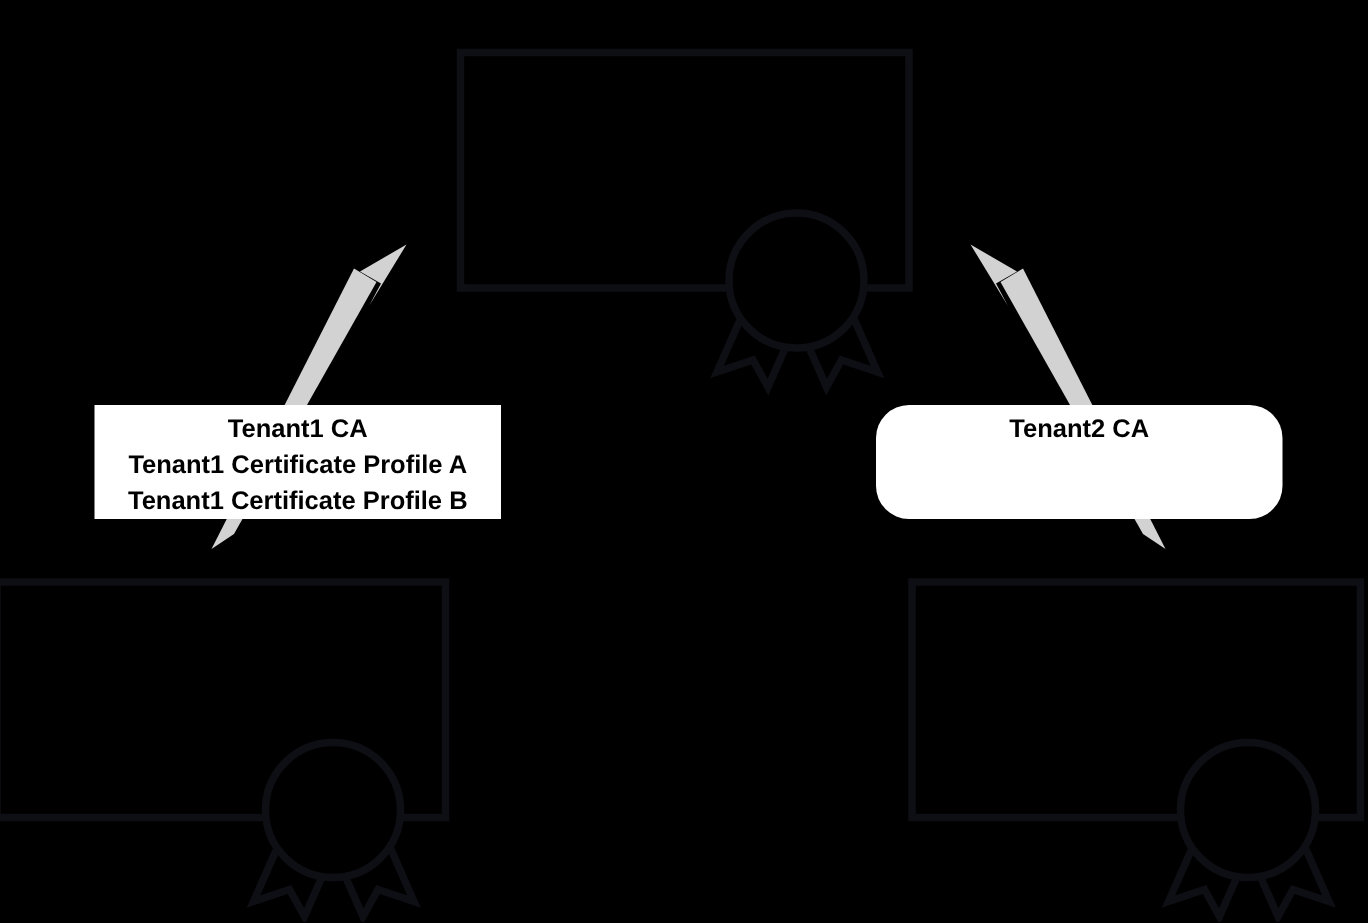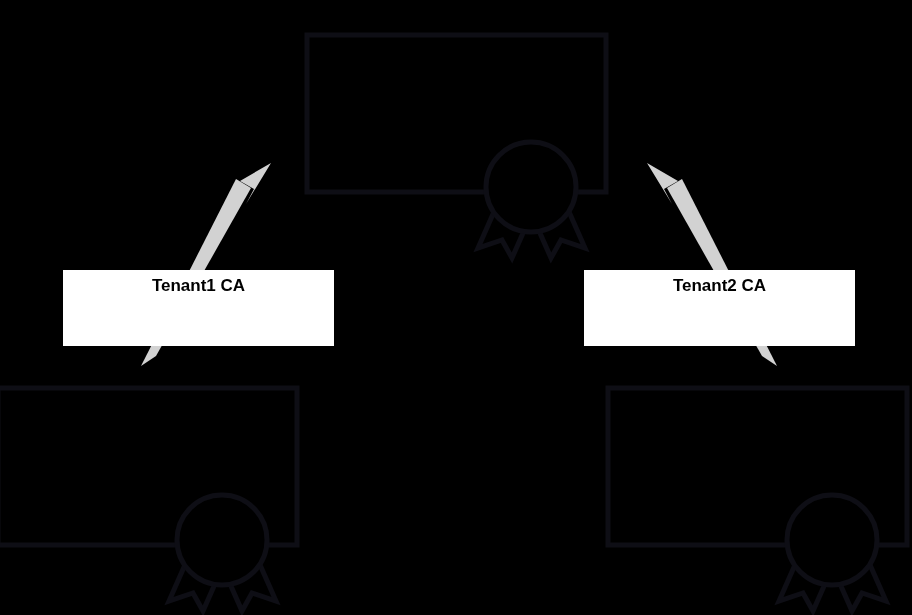--- a/index.html
+++ b/index.html
@@ -47,20 +47,21 @@
     left: 63px;
     top: 270px;
     width: 271px;
     height: 76px;
   }
   #label-tenant2 {
     left: 584px;
     top: 270px;
     width: 271px;
     height: 76px;
+    border-radius: 22px;
   }
 </style>
 </head>
 <body>
 
 <div id="canvas">
 
   <svg class="layer" viewBox="0 0 912 615" xmlns="http://www.w3.org/2000/svg">
 
     <g>
@@ -95,19 +96,21 @@
     </g>
 
     <g>
       <path d="M 777 366 L 762 356 L 667 188 L 682 179 Z" fill="#d2d2d2"></path>
       <path d="M 647 163 L 678 181 L 664 189 L 672 204 Z" fill="#d2d2d2"></path>
     </g>
   </svg>
 
   <div class="label-box" id="label-tenant1">
     <span class="label-line">Tenant1 CA</span>
+    <span class="label-line">Tenant1 Certificate Profile A</span>
+    <span class="label-line">Tenant1 Certificate Profile B</span>
   </div>
 
   <div class="label-box" id="label-tenant2">
     <span class="label-line">Tenant2 CA</span>
   </div>
 
 </div>
 
 </body></html>

